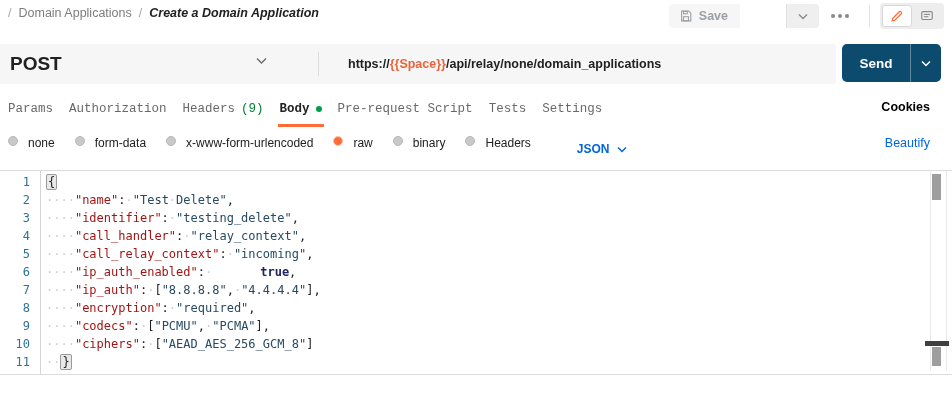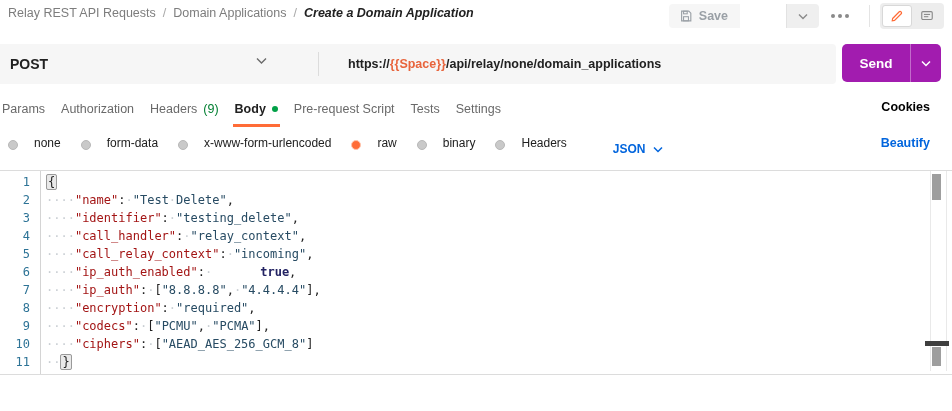--- a/index.html
+++ b/index.html
@@ -19,45 +19,45 @@
   .save-btn{display:flex;align-items:center;gap:6px;background:#f6f6f6;color:#9aa0a6;font-size:12.5px;font-weight:bold;padding:0 12px 0 10px;cursor:pointer;}
   .save-chevron{display:flex;align-items:center;justify-content:center;width:32px;background:#efefef;border-left:1px solid #e2e2e2;cursor:pointer;}
   .more-dots{margin:0 14px 0 12px;display:flex;gap:3px;cursor:pointer;}
   .more-dots i{width:4px;height:4px;border-radius:50%;background:#8a8a8a;display:block;}
   .vdivider{width:1px;height:22px;background:#e4e4e4;margin:0 6px;}
   .seg-control{display:flex;background:#ededed;border-radius:4px;padding:2px;height:26px;box-sizing:border-box;margin-left:4px;}
   .seg{width:30px;display:flex;align-items:center;justify-content:center;border-radius:3px;cursor:pointer;}
   .seg.active{background:#ffffff;border:1px solid #d8d8d8;box-sizing:border-box;}
   
   .url-row{position:absolute;top:44px;left:0;width:836px;height:40px;background:#f6f6f6;border-radius:0 4px 4px 0;}
-  .method{position:absolute;left:10px;top:0;height:40px;display:flex;align-items:center;font-size:14px;font-weight:bold;color:#212121;cursor:pointer;}
+  .method{position:absolute;left:10px;top:0;height:40px;display:flex;align-items:center;font-size:19px;font-weight:bold;color:#212121;cursor:pointer;}
   .method-chevron{position:absolute;left:256px;top:13px;cursor:pointer;}
   .method-divider{position:absolute;left:318px;top:8px;height:24px;width:1px;background:#dcdcdc;}
   .url-text{position:absolute;left:348px;top:0;height:40px;display:flex;align-items:center;font-size:12.5px;font-weight:600;color:#212121;white-space:nowrap;cursor:text;}
   .url-var{color:#e8643c;}
-  .send-btn{position:absolute;left:842px;top:44px;width:99px;height:38px;background:#a21caf;border-radius:5px;display:flex;cursor:pointer;text-align:center;}
+  .send-btn{position:absolute;left:842px;top:44px;width:99px;height:38px;background:#0c4a6e;border-radius:5px;display:flex;cursor:pointer;text-align:center;}
   .send-label{flex:1;display:flex;align-items:center;justify-content:center;color:#ffffff;font-size:13.5px;font-weight:bold;}
   .send-chevron{width:30px;display:flex;align-items:center;justify-content:center;border-left:1px solid rgba(255,255,255,0.35);cursor:pointer;}
   
-  .tabs-row{position:absolute;top:94px;left:0;width:952px;height:30px;display:flex;align-items:flex-start;gap:16px;padding-left:2px;box-sizing:border-box;}
+  .tabs-row{position:absolute;top:94px;left:0;width:952px;height:30px;display:flex;align-items:flex-start;gap:16px;padding-left:8px;box-sizing:border-box;font-family:Liberation Mono, monospace;}
   .tab{position:relative;font-size:12.5px;color:#696969;cursor:pointer;white-space:nowrap;display:flex;align-items:center;gap:6px;height:30px;}
   .tab.active{color:#212121;font-weight:bold;}
   .tab.active::after{content:"";position:absolute;left:-2px;right:-2px;bottom:-3px;height:3px;background:#ff6c37;}
   .tab-badge{color:#007f31;}
   .body-dot{width:6px;height:6px;border-radius:50%;background:#00a047;display:inline-block;}
   .cookies{position:absolute;right:22px;top:100px;font-size:12.5px;font-weight:bold;color:#000000;cursor:pointer;}
   
   .radio-row{position:absolute;top:130px;left:0;width:952px;height:26px;display:flex;align-items:center;gap:20px;padding-left:8px;box-sizing:border-box;}
-  .radio-opt{display:flex;align-items:flex-end;gap:16px;cursor:pointer;}
+  .radio-opt{display:flex;align-items:flex-start;gap:10px;cursor:pointer;}
   .radio-dot{width:10px;height:10px;border-radius:50%;background:#c9c9c9;border:1px solid #b8b8b8;box-sizing:border-box;}
   .radio-opt.selected .radio-dot{background:#ff6c37;border:1.5px solid #ffc4ab;}
   .radio-label{font-size:12px;color:#212121;}
   .json-select{display:flex;align-items:center;gap:7px;margin-left:26px;cursor:pointer;margin-top:12px;}
   .json-label{font-size:12px;font-weight:bold;color:#0265dd;}
-  .beautify{position:absolute;right:22px;top:136px;font-size:12.5px;font-weight:bold;color:#0265dd;cursor:pointer;}
+  .beautify{position:absolute;right:22px;top:136px;font-size:12.5px;font-weight:normal;color:#0265dd;cursor:pointer;}
   
   .editor{position:absolute;top:170px;left:0;width:952px;height:201px;border-top:1px solid #dcdcdc;border-bottom:1px solid #dcdcdc;box-sizing:content-box;background:#ffffff;padding-top:2px;}
   .line{display:flex;height:18px;line-height:18px;font-family:"DejaVu Sans Mono",monospace;font-size:12px;white-space:pre;}
   .ln{width:30px;text-align:right;padding-right:10px;color:#2d7396;flex:none;user-select:none;}
   .gutter-border{position:absolute;left:40px;top:0;bottom:0;width:1px;background:#d4d4d4;}
   .code{padding-left:6px;color:#212121;}
   .tok-w{color:#c9ced3;}
   .tok-k{color:#a31515;}
   .tok-s{color:#274b63;}
   .tok-b{color:#232363;font-weight:bold;margin-left:48px;}
@@ -69,21 +69,20 @@
   .v-thumb-top{position:absolute;left:932px;top:174px;width:9px;height:26px;background:#9e9e9e;cursor:pointer;}
   .v-thumb-bottom{position:absolute;left:932px;top:347px;width:9px;height:19px;background:#9e9e9e;cursor:pointer;}
   .h-thumb{position:absolute;left:925px;top:341px;width:24px;height:5px;background:#3f3f3f;cursor:pointer;}
   svg{display:block;}
 </style>
 </head>
 <body>
 
 <div class="header">
   <div class="breadcrumb">
-    <span class="crumb">Relay REST API Requests</span>
     <span class="crumb-sep">/</span>
     <span class="crumb">Domain Applications</span>
     <span class="crumb-sep">/</span>
     <span class="crumb current">Create a Domain Application</span>
   </div>
   <div class="header-controls">
     <div class="save-group">
       <div class="save-btn">
         <span>
           <svg width="14" height="14" viewBox="0 0 16 16">

